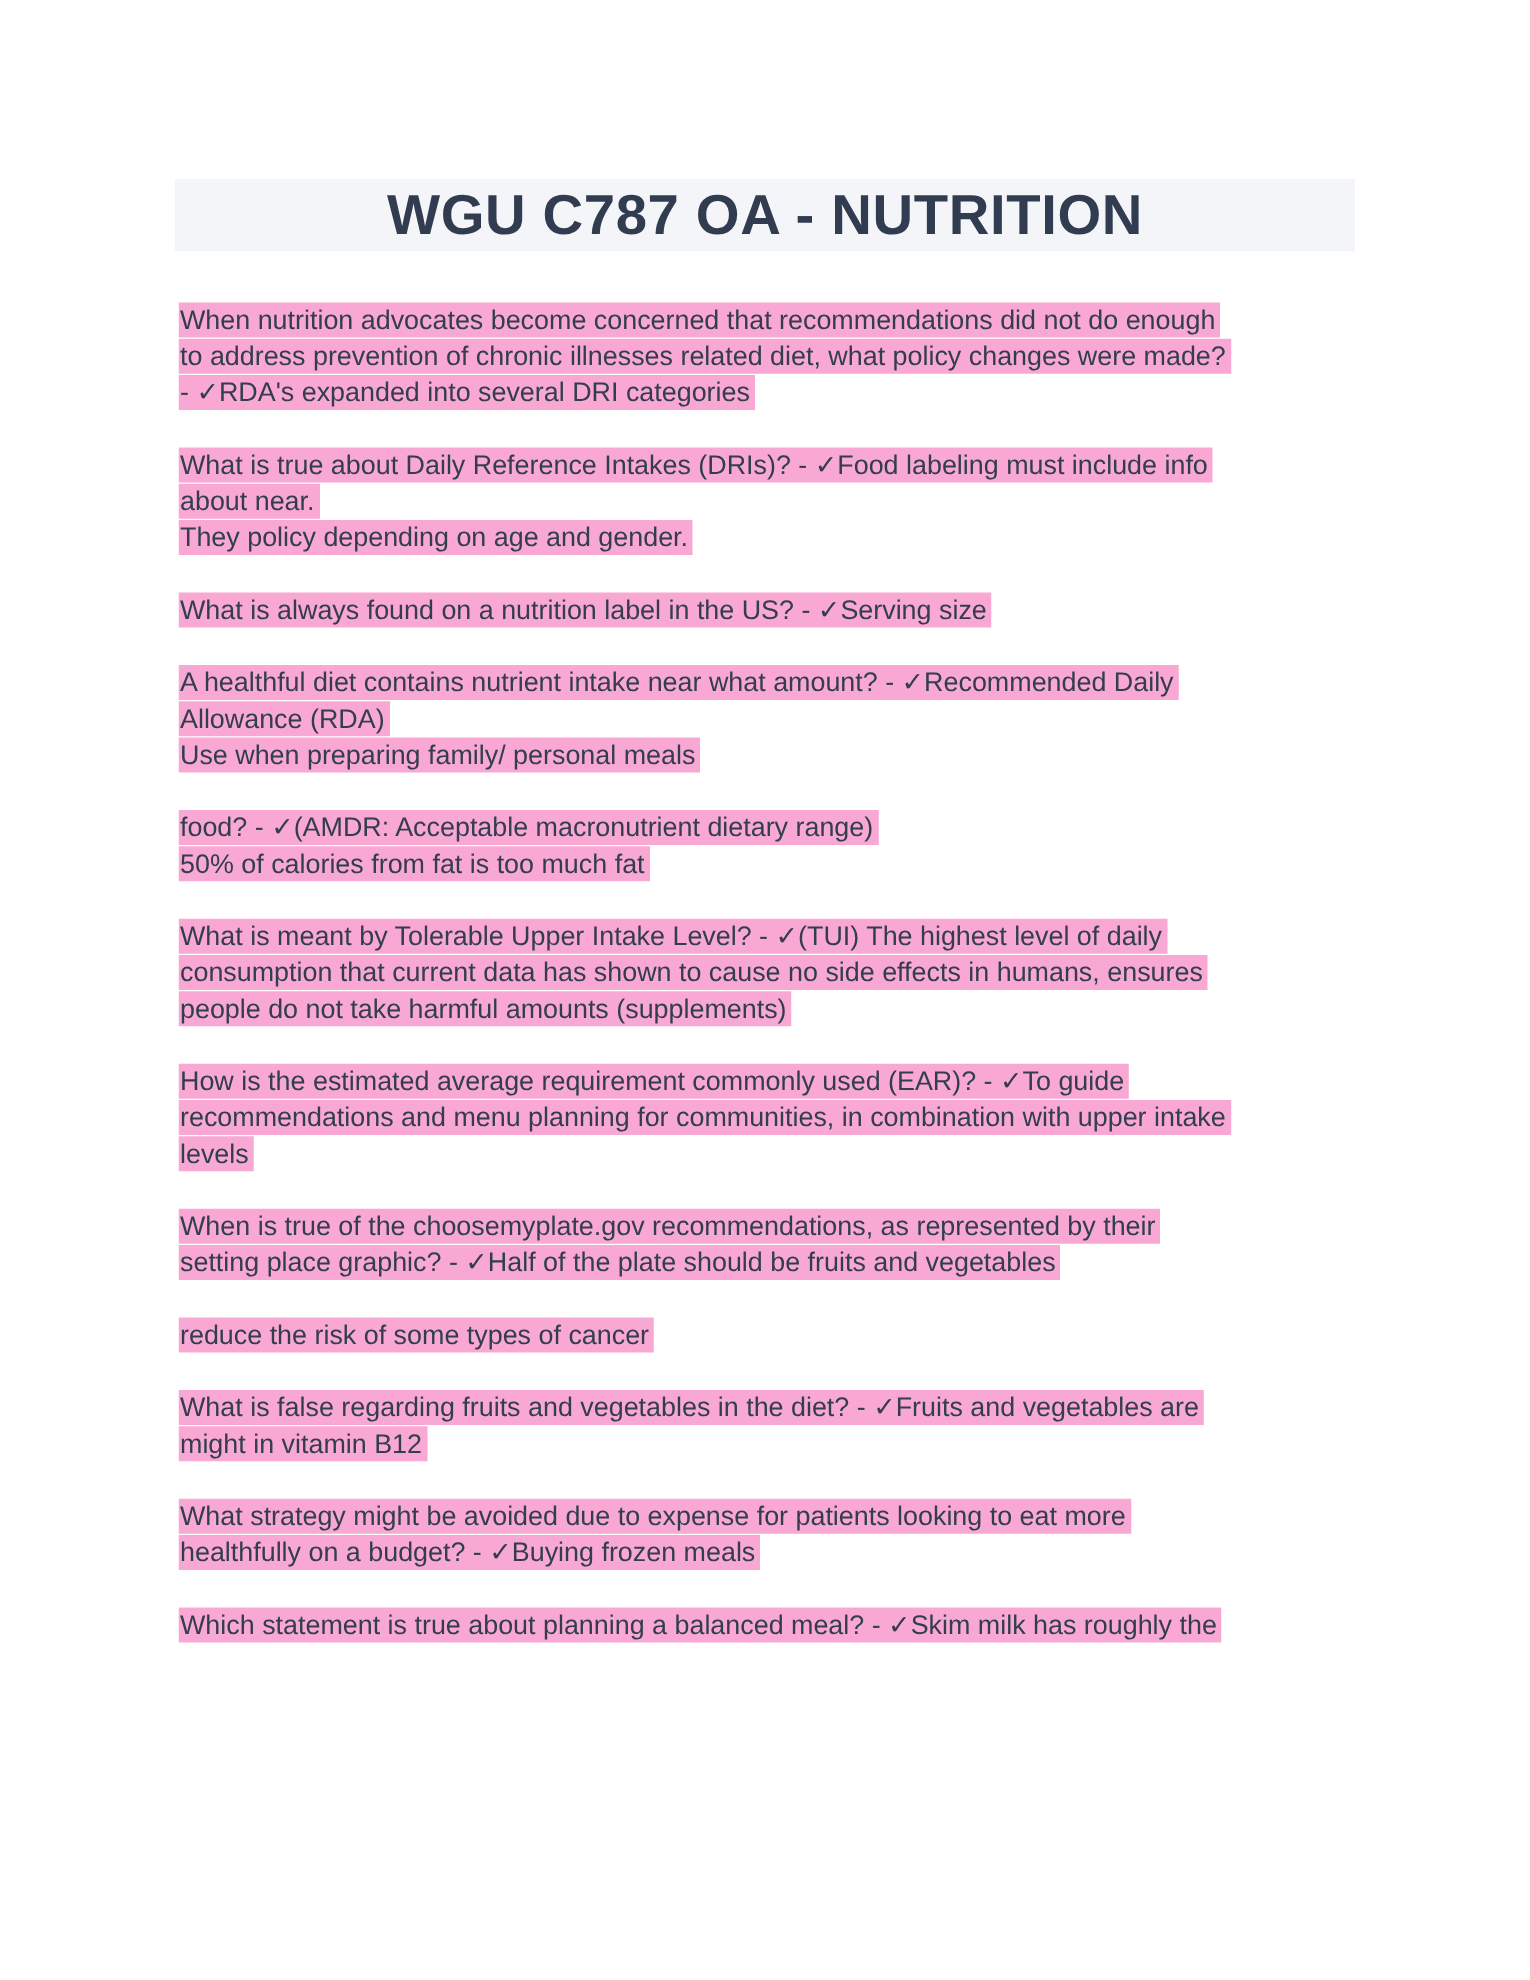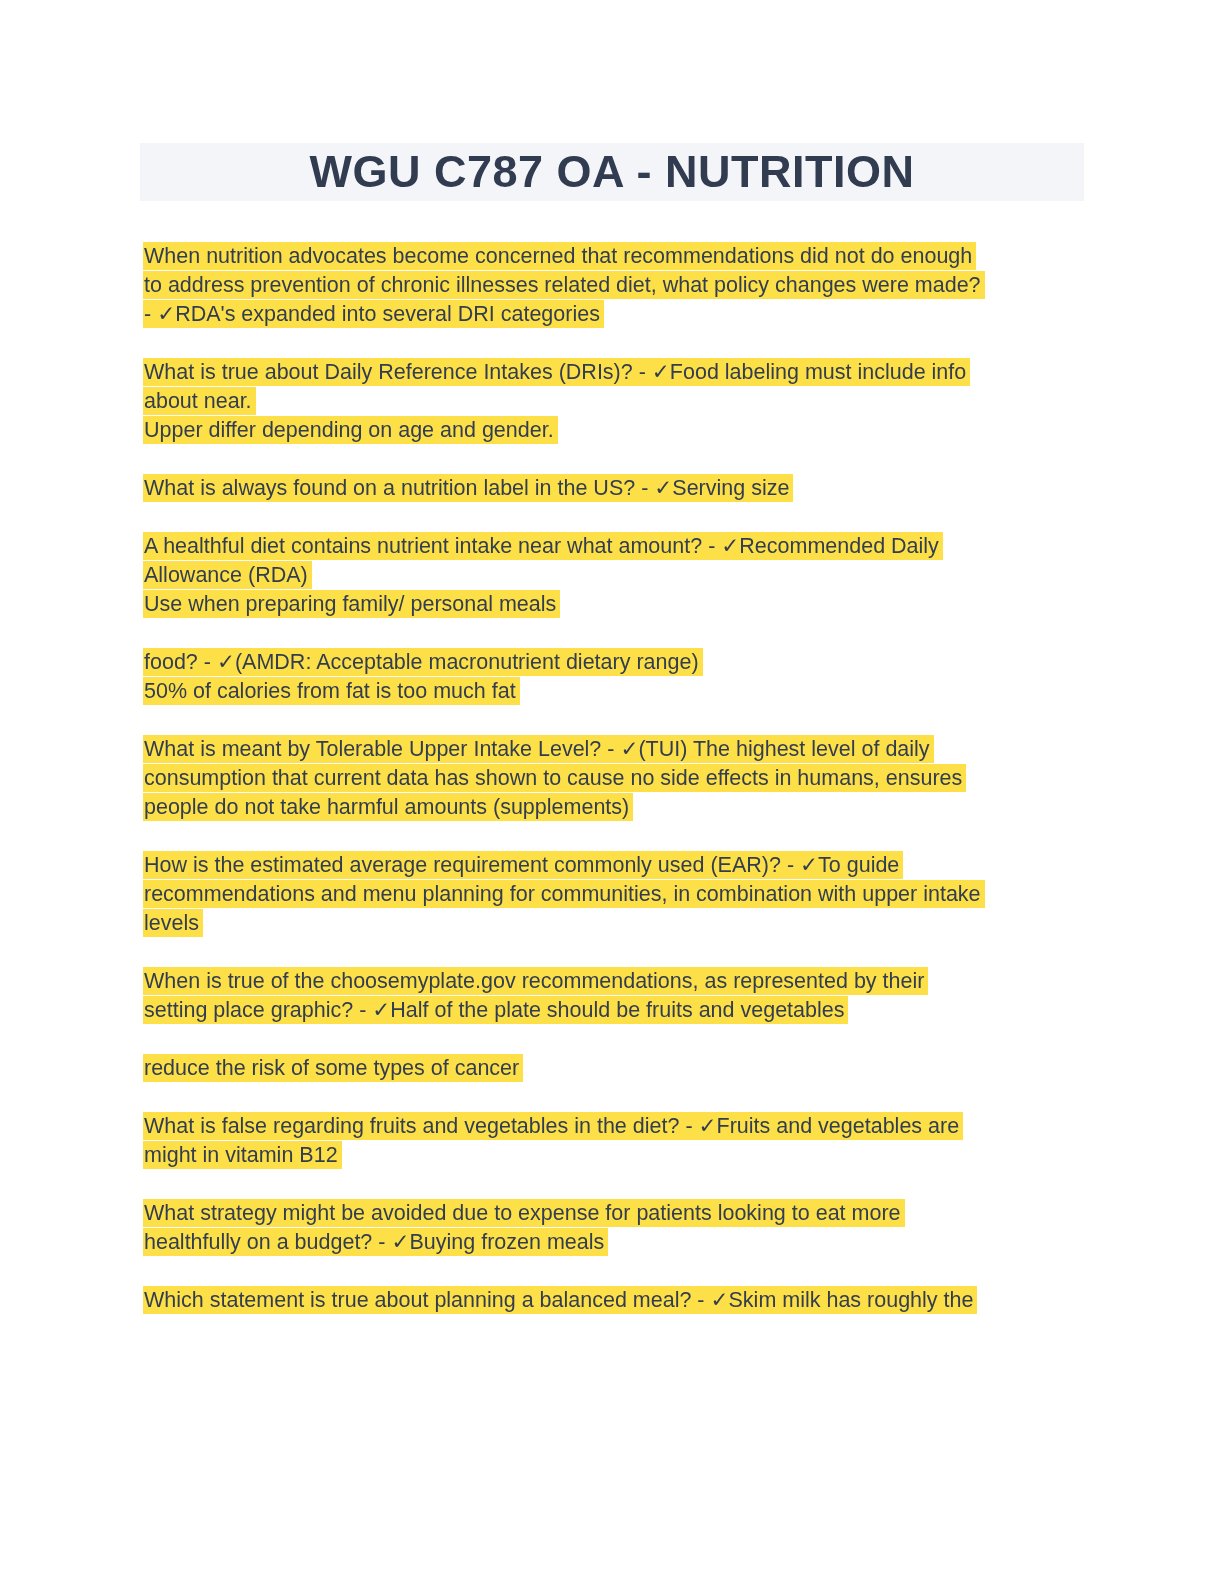--- a/index.html
+++ b/index.html
@@ -39,21 +39,21 @@
   }
   .qa-block {
     margin: 0 0 29px 0;
   }
   .line {
     height: 29px;
     line-height: 29px;
     white-space: nowrap;
   }
   .hl {
-    background: #fde047;
+    background: #f9a8d4;
     font-size: 21.5px;
     color: #333d50;
     padding: 2px 4px 2px 1px;
   }
 </style>
 </head>
 <body>
 
 <div class="page">
 
@@ -65,21 +65,21 @@
 
     <div class="qa-block">
       <div class="line"><span class="hl">When nutrition advocates become concerned that recommendations did not do enough</span></div>
       <div class="line"><span class="hl">to address prevention of chronic illnesses related diet, what policy changes were made?</span></div>
       <div class="line"><span class="hl">- ✓RDA's expanded into several DRI categories</span></div>
     </div>
 
     <div class="qa-block">
       <div class="line"><span class="hl">What is true about Daily Reference Intakes (DRIs)? - ✓Food labeling must include info</span></div>
       <div class="line"><span class="hl">about near.</span></div>
-      <div class="line"><span class="hl">Upper differ depending on age and gender.</span></div>
+      <div class="line"><span class="hl">They policy depending on age and gender.</span></div>
     </div>
 
     <div class="qa-block">
       <div class="line"><span class="hl">What is always found on a nutrition label in the US? - ✓Serving size</span></div>
     </div>
 
     <div class="qa-block">
       <div class="line"><span class="hl">A healthful diet contains nutrient intake near what amount? - ✓Recommended Daily</span></div>
       <div class="line"><span class="hl">Allowance (RDA)</span></div>
       <div class="line"><span class="hl">Use when preparing family/ personal meals</span></div>

